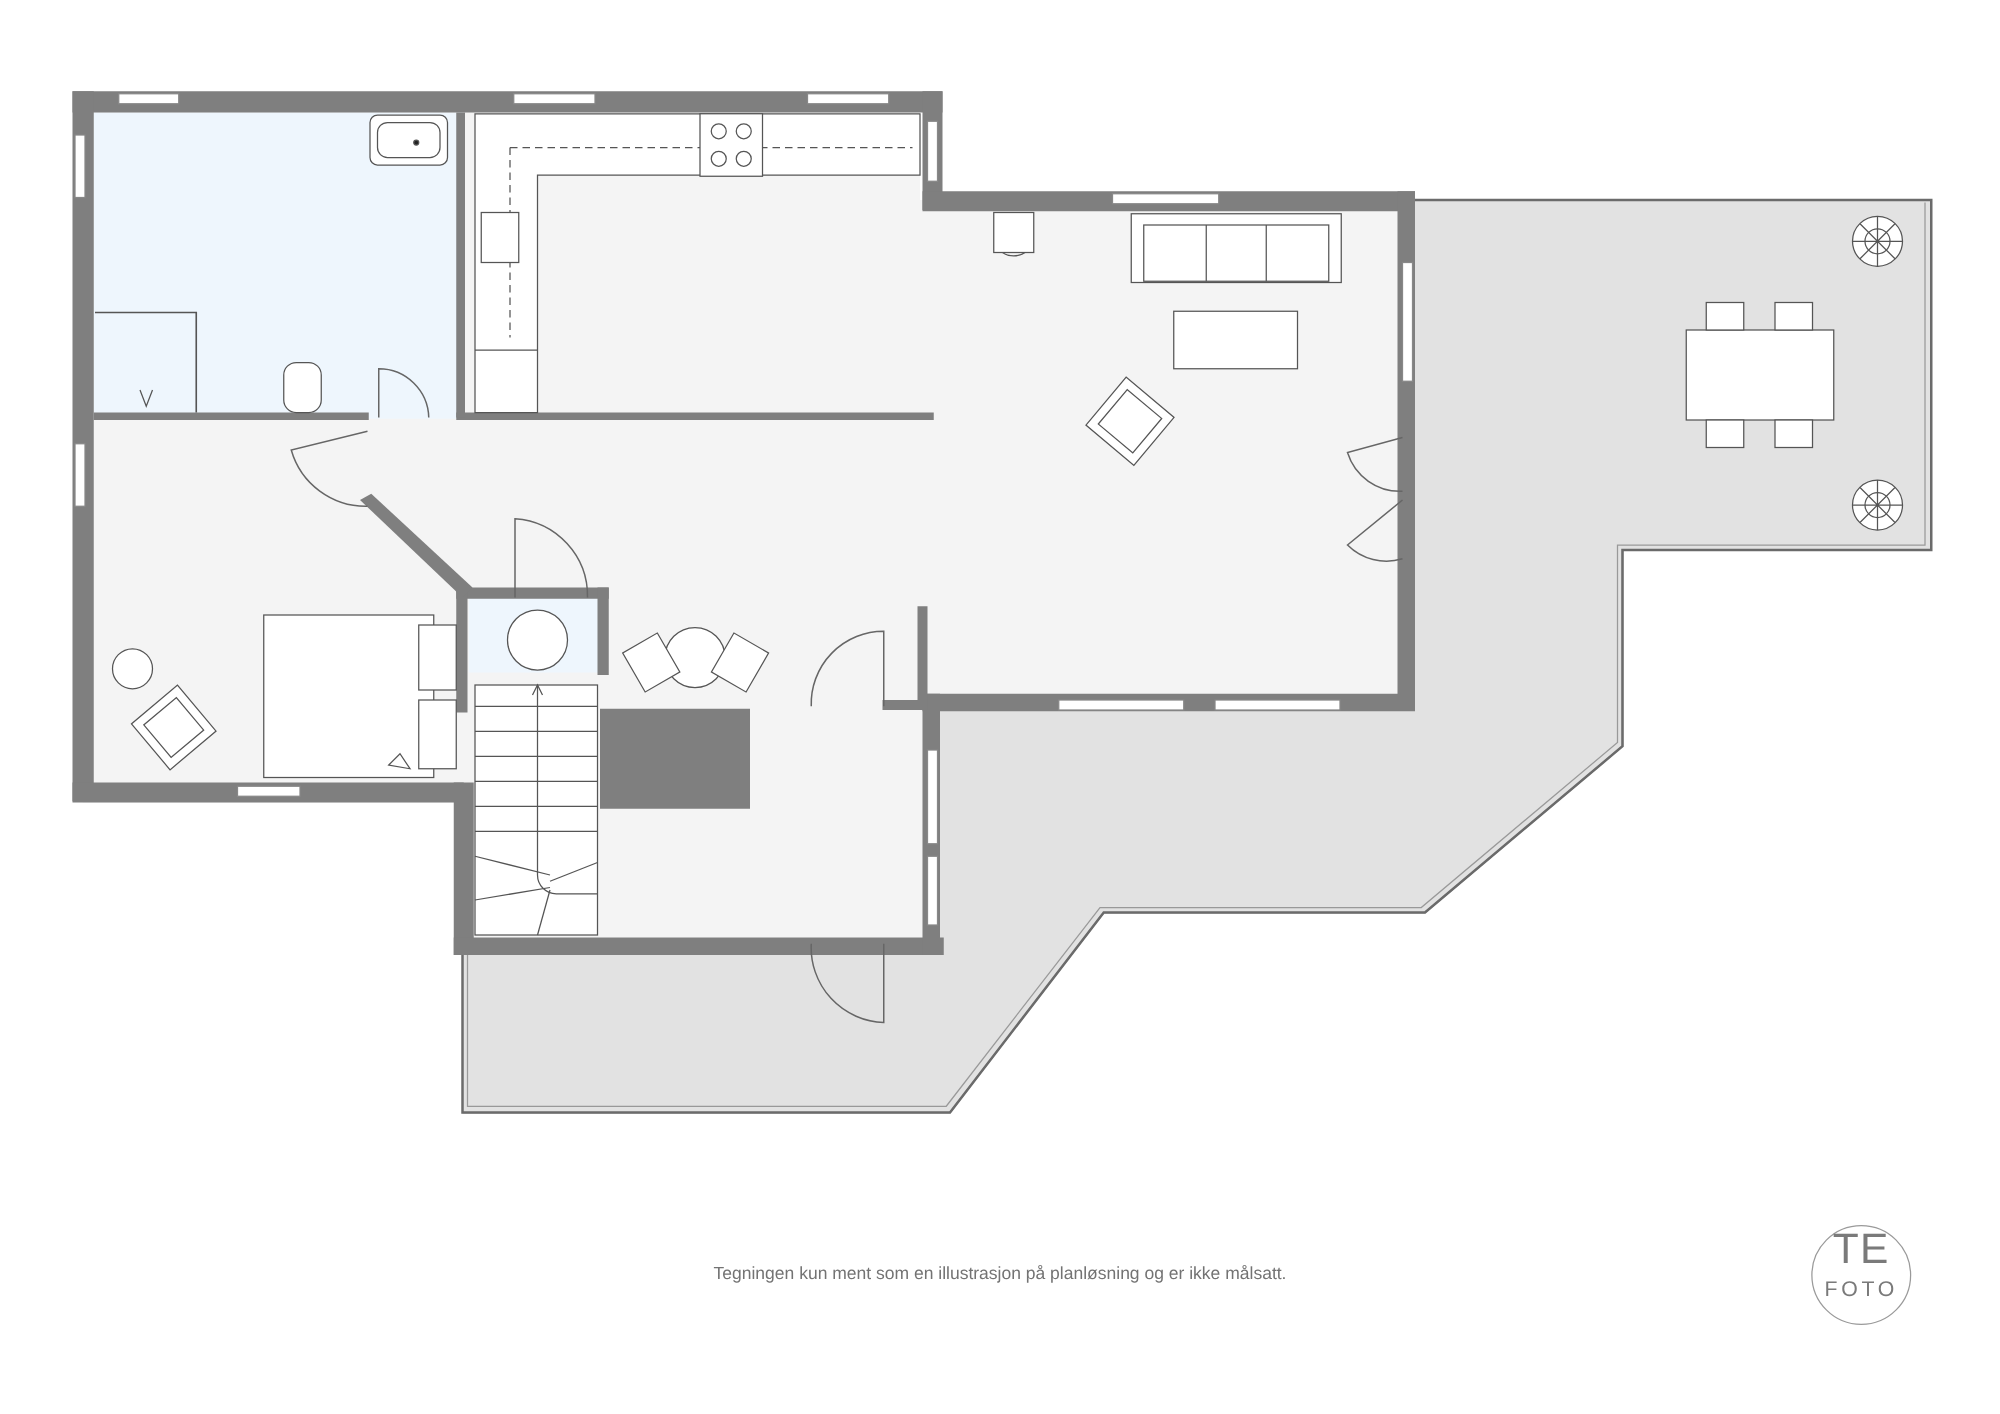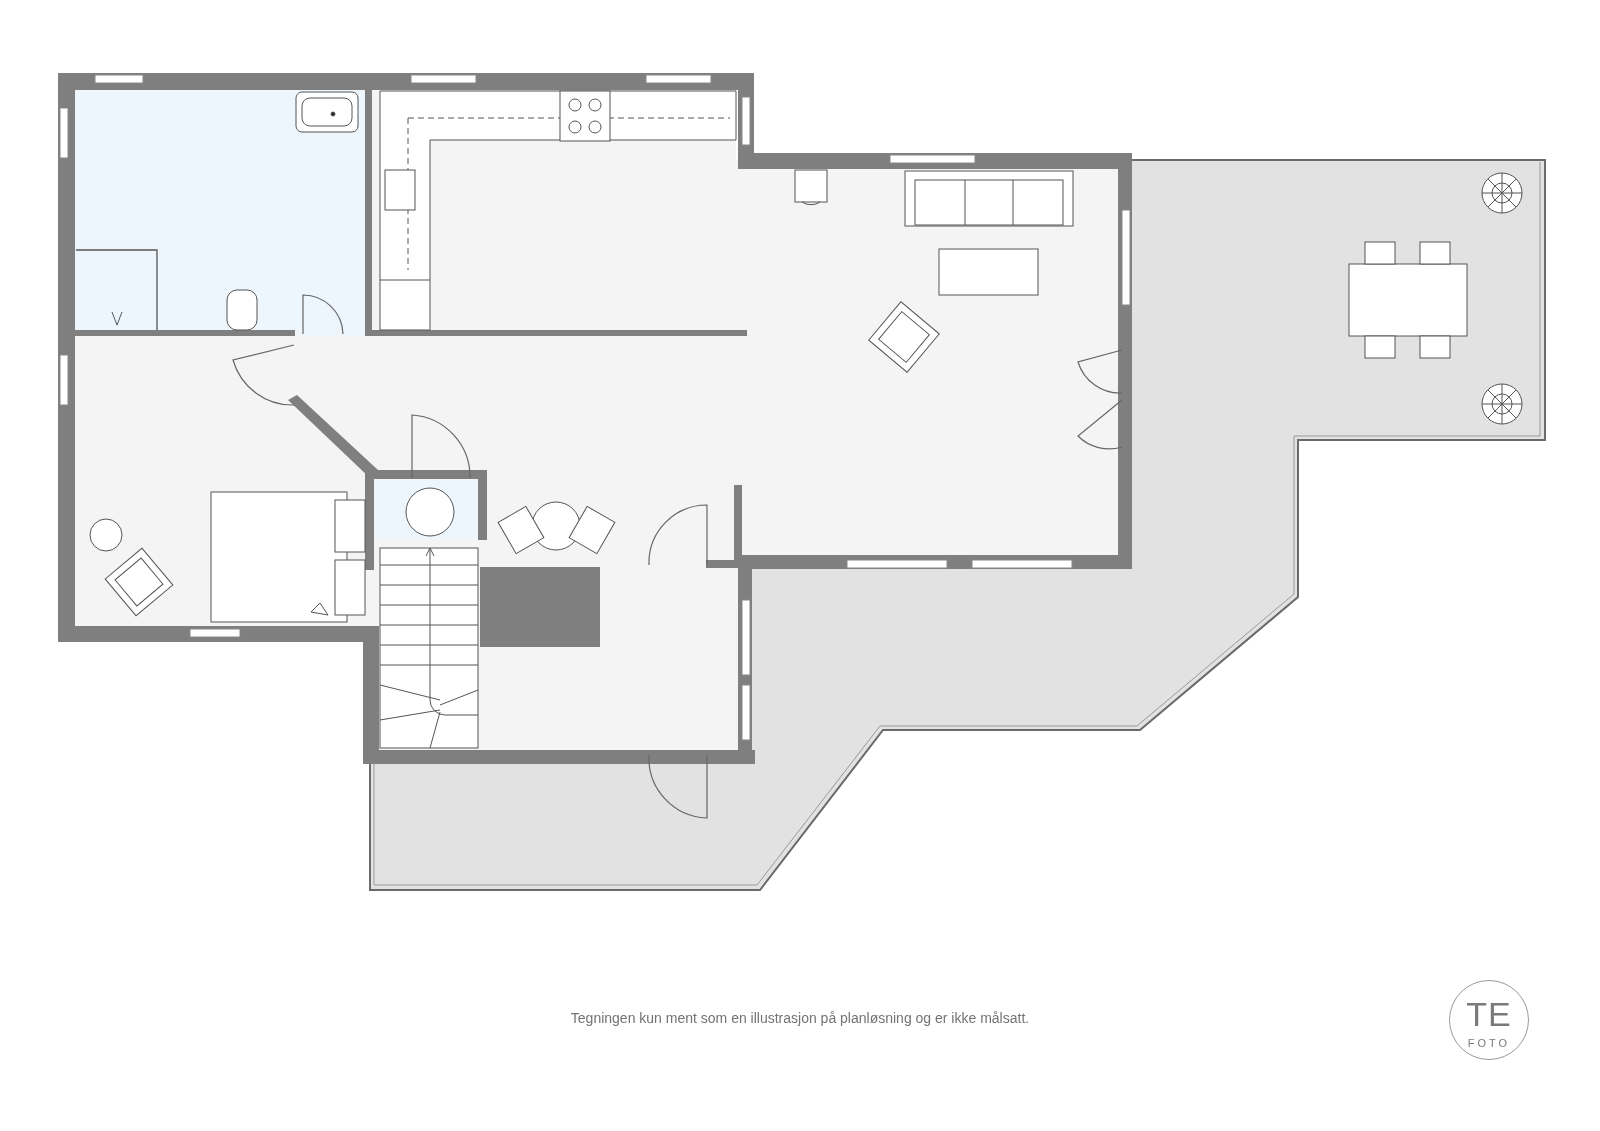--- a/index.html
+++ b/index.html
@@ -1,21 +1,21 @@
 <!DOCTYPE html>
 <html><head>
 <meta charset="utf-8">
 <style>
   html, body { margin: 0; padding: 0; background: #ffffff; }
   body { width: 1600px; height: 1131px; position: relative; overflow: hidden; font-family: "Liberation Sans", sans-serif; }
   #plan { position: absolute; left: 0; top: 0; }
   .caption { position: absolute; left: 0; width: 1600px; top: 1010px; text-align: center; font-size: 14px; color: #737373; }
   .logo { position: absolute; left: 1449px; top: 980px; width: 80px; height: 80px; border: 1.5px solid #9a9a9a; border-radius: 50%; box-sizing: border-box; text-align: center; color: #7a7a7a; }
-  .logo .big { display: block; font-size: 34px; line-height: 34px; margin-top: 16px; letter-spacing: 1px; }
-  .logo .small { display: block; font-size: 11px; letter-spacing: 3px; margin-top: 6px; }
+  .logo .big { display: block; font-size: 34px; line-height: 34px; margin-top: 1px; letter-spacing: 1px; }
+  .logo .small { display: block; font-size: 17px; letter-spacing: 3px; margin-top: 6px; }
 </style>
 </head>
 <body>
 
 <svg id="plan" width="1600" height="1131" viewBox="0 0 1600 1131">
 
   <g>
     <polygon points="1125,160 1545,160 1545,440 1298,440 1298,597 1140,730 883,730 760,890 370,890 370,754 745,754 745,567 1125,567" fill="#e2e2e2" stroke="#6b6b6b" stroke-width="2"></polygon>
     <polyline points="1545,162 1545,440 1298,440 1298,597 1140,730 883,730 760,890 370,890" fill="none" stroke="#6b6b6b" stroke-width="1"></polyline>
     <polyline points="1540,162 1540,436 1294,436 1294,594 1137,726 880,726 757,885 374,885 374,758" fill="none" stroke="#999" stroke-width="1"></polyline>

